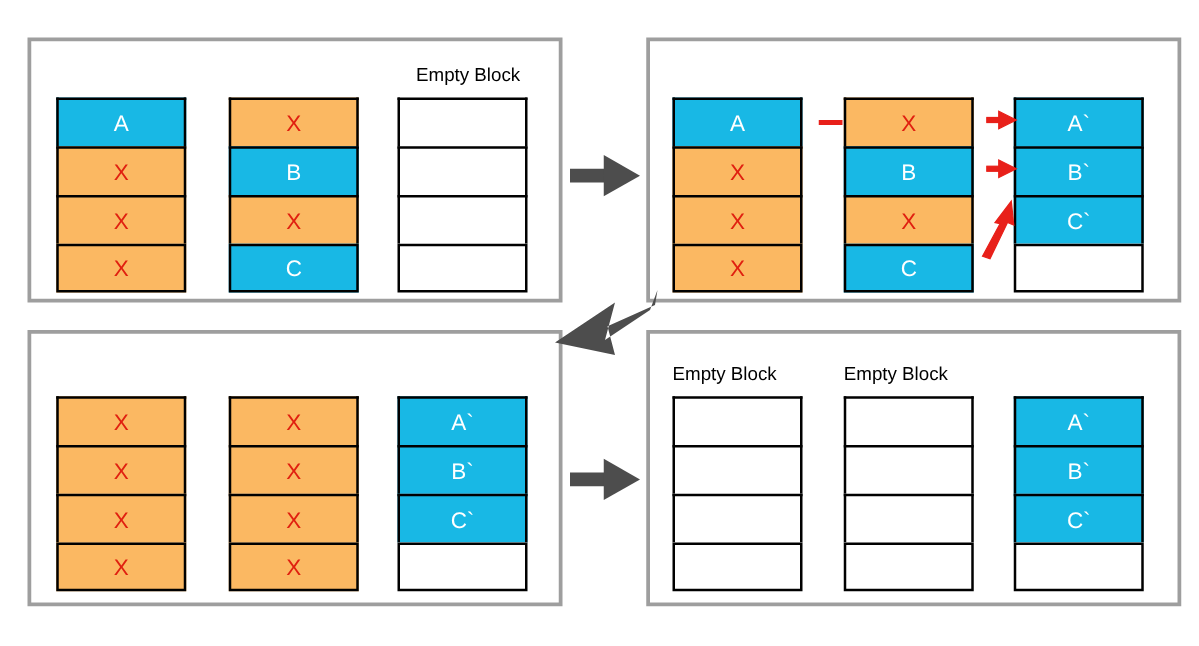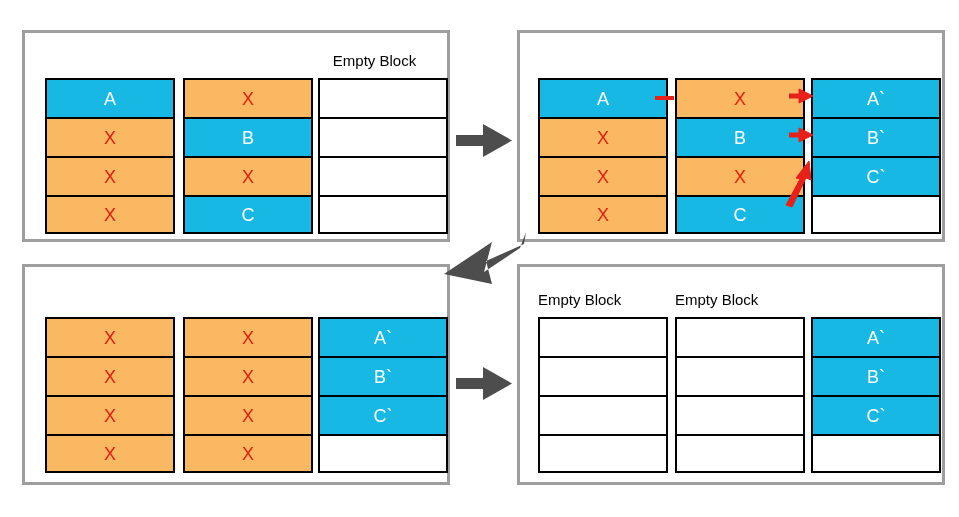--- a/index.html
+++ b/index.html
@@ -19,21 +19,21 @@
     box-sizing:border-box;
   }
   
   #panel-tl{left:22px;  top:30px;  width:428px; height:212px;}
   #panel-tr{left:517px; top:30px;  width:428px; height:212px;}
   #panel-bl{left:22px;  top:264px; width:428px; height:221px;}
   #panel-br{left:517px; top:264px; width:428px; height:221px;}
 
   .column{
     position:absolute;
-    width:130px;
+    width:104px;
     box-sizing:border-box;
   }
   .col-label{
     position:absolute;
     top:-26px;
     left:0;
     width:113px;
     text-align:center;
     font-size:15px;
     color:#000000;

